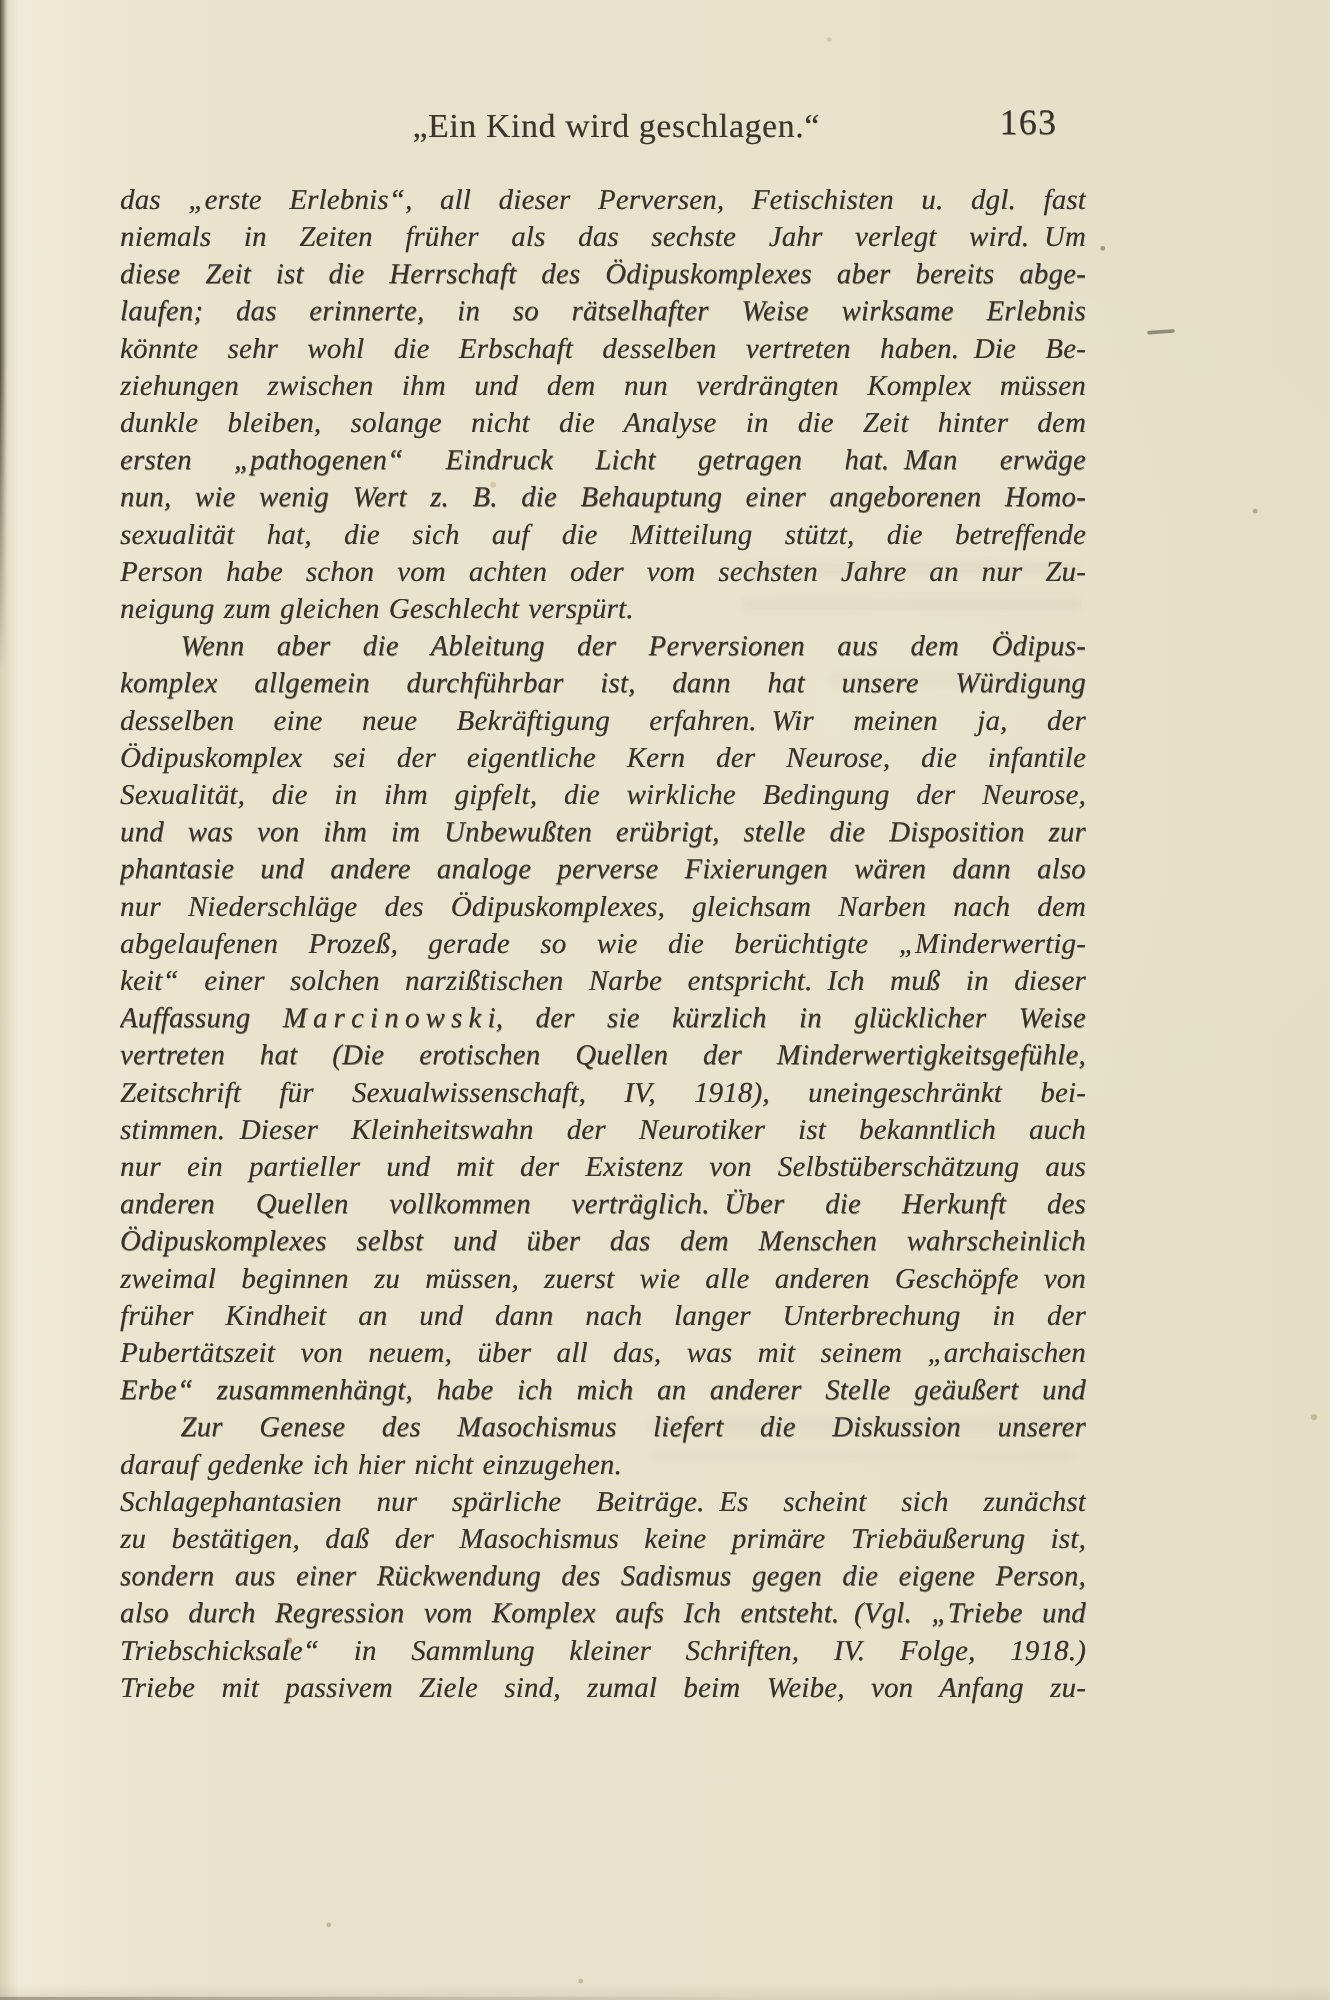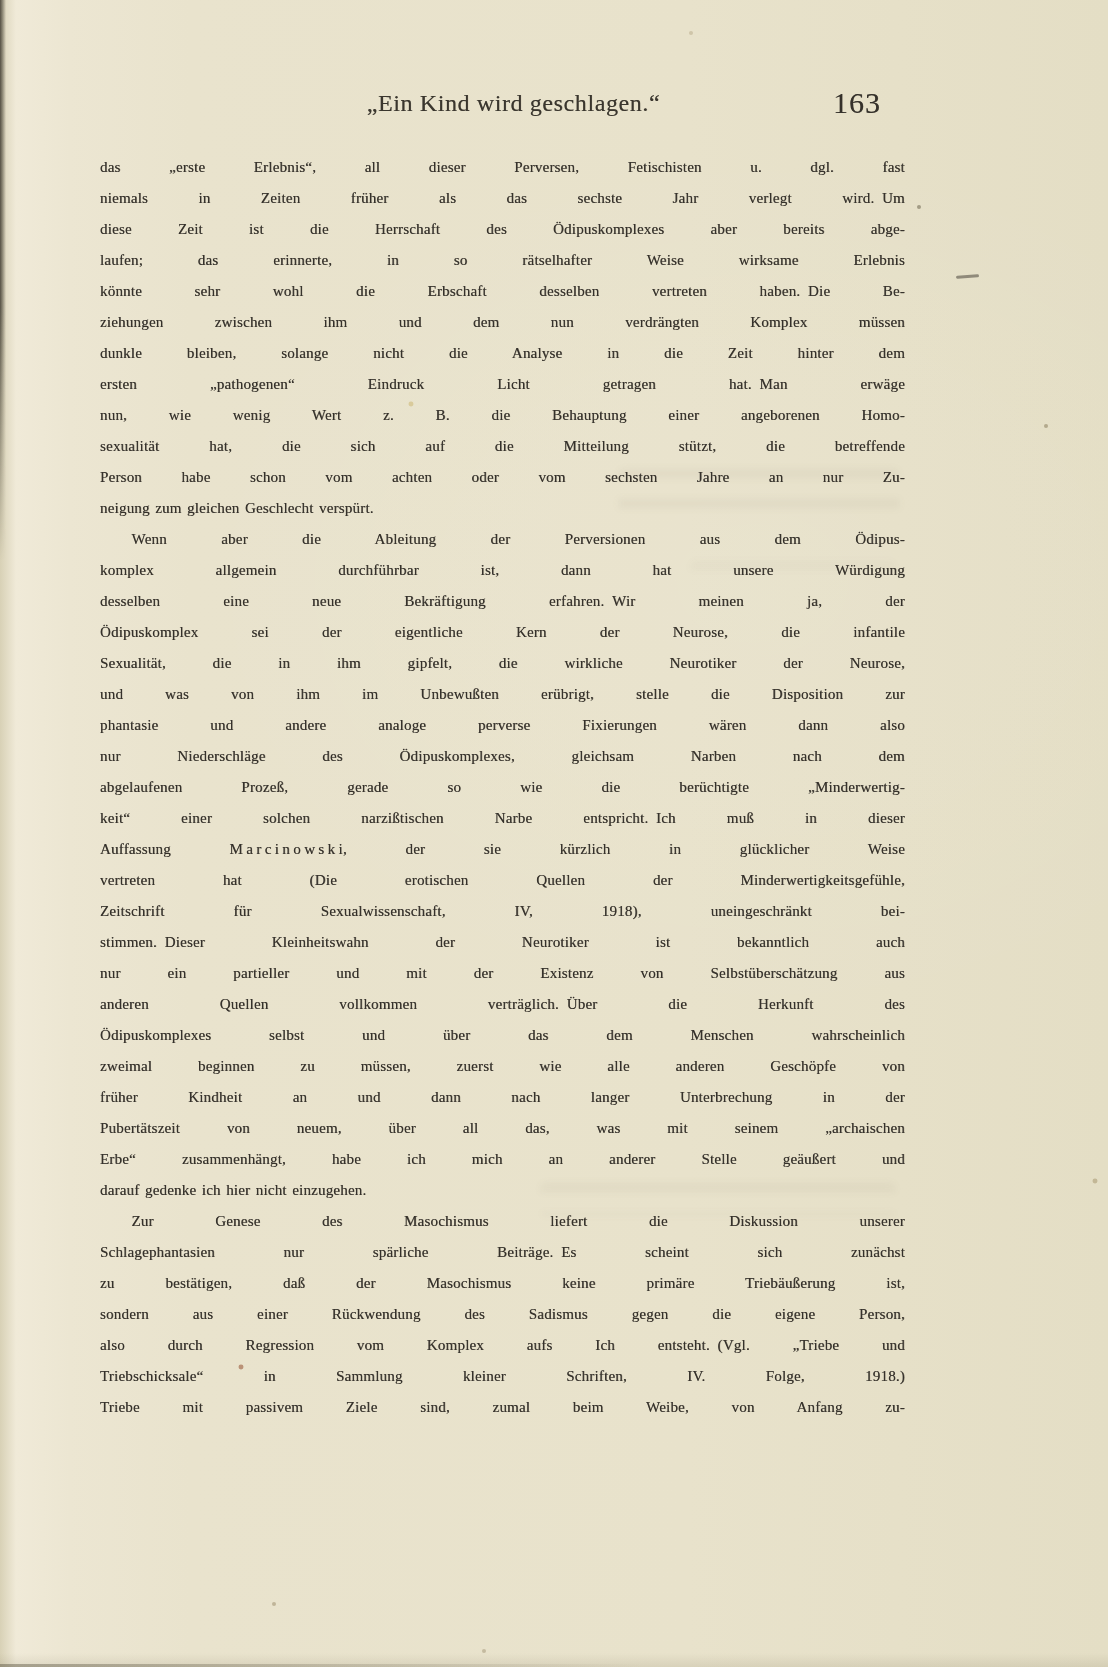--- a/index.html
+++ b/index.html
@@ -30,38 +30,39 @@
     position: absolute; left: 0; bottom: 0; width: 58%; height: 3px;
     background: linear-gradient(90deg, rgba(90,84,66,0.45), rgba(90,84,66,0));
   }
   
   .running-header {
     position: absolute; left: 100px; top: 90px; width: 805px; height: 34px;
   }
   .header-title {
     display: block; text-align: center;
     position: relative; left: 11px;
-    font-size: 24px; letter-spacing: 0.6px;
+    font-size: 28px; letter-spacing: 0.6px;
     color: #3a362e;
     text-shadow: 0.3px 0.3px 0.4px rgba(58,54,46,0.55);
   }
   .page-number {
     position: absolute; right: 24px; top: -4px;
     font-size: 30px; letter-spacing: 1px;
     color: #35312b;
     text-shadow: 0.3px 0.3px 0.4px rgba(58,54,46,0.55);
   }
   
   .page-text {
     position: absolute; left: 100px; top: 152px; width: 805px;
-    font-size: 15px; line-height: 31px;
+    font-size: 24px; line-height: 31px;
     letter-spacing: 0.2px;
     word-spacing: 1.5px;
     color: #35312b;
     text-shadow: 0.35px 0.35px 0.45px rgba(55,50,42,0.6);
+    font-style: italic;
   }
   .line {
     height: 31px; overflow: hidden;
     text-align: justify;
     text-align-last: justify;
   }
   .line.indent { text-indent: 2.1em; }
   .line.para-end { text-align-last: left; }
   
   .margin-pencil-mark {
@@ -124,39 +125,39 @@
       <div class="line">dunkle bleiben, solange nicht die Analyse in die Zeit hinter dem</div>
       <div class="line">ersten „pathogenen“ Eindruck Licht getragen hat. Man erwäge</div>
       <div class="line">nun, wie wenig Wert z. B. die Behauptung einer angeborenen Homo-</div>
       <div class="line">sexualität hat, die sich auf die Mitteilung stützt, die betreffende</div>
       <div class="line">Person habe schon vom achten oder vom sechsten Jahre an nur Zu-</div>
       <div class="line para-end">neigung zum gleichen Geschlecht verspürt.</div>
       <div class="line indent">Wenn aber die Ableitung der Perversionen aus dem Ödipus-</div>
       <div class="line">komplex allgemein durchführbar ist, dann hat unsere Würdigung</div>
       <div class="line">desselben eine neue Bekräftigung erfahren. Wir meinen ja, der</div>
       <div class="line">Ödipuskomplex sei der eigentliche Kern der Neurose, die infantile</div>
-      <div class="line">Sexualität, die in ihm gipfelt, die wirkliche Neurotiker der Neurose,</div>
+      <div class="line">Sexualität, die in ihm gipfelt, die wirkliche Bedingung der Neurose,</div>
       <div class="line">und was von ihm im Unbewußten erübrigt, stelle die Disposition zur</div>
       <div class="line">phantasie und andere analoge perverse Fixierungen wären dann also</div>
       <div class="line">nur Niederschläge des Ödipuskomplexes, gleichsam Narben nach dem</div>
       <div class="line">abgelaufenen Prozeß, gerade so wie die berüchtigte „Minderwertig-</div>
       <div class="line">keit“ einer solchen narzißtischen Narbe entspricht. Ich muß in dieser</div>
       <div class="line">Auffassung M a r c i n o w s k i, der sie kürzlich in glücklicher Weise</div>
       <div class="line">vertreten hat (Die erotischen Quellen der Minderwertigkeitsgefühle,</div>
       <div class="line">Zeitschrift für Sexualwissenschaft, IV, 1918), uneingeschränkt bei-</div>
       <div class="line">stimmen. Dieser Kleinheitswahn der Neurotiker ist bekanntlich auch</div>
       <div class="line">nur ein partieller und mit der Existenz von Selbstüberschätzung aus</div>
       <div class="line">anderen Quellen vollkommen verträglich. Über die Herkunft des</div>
       <div class="line">Ödipuskomplexes selbst und über das dem Menschen wahrscheinlich</div>
       <div class="line">zweimal beginnen zu müssen, zuerst wie alle anderen Geschöpfe von</div>
       <div class="line">früher Kindheit an und dann nach langer Unterbrechung in der</div>
       <div class="line">Pubertätszeit von neuem, über all das, was mit seinem „archaischen</div>
       <div class="line">Erbe“ zusammenhängt, habe ich mich an anderer Stelle geäußert und</div>
+      <div class="line indent">Zur Genese des Masochismus liefert die Diskussion unserer</div>
       <div class="line para-end">darauf gedenke ich hier nicht einzugehen.</div>
-      <div class="line indent">Zur Genese des Masochismus liefert die Diskussion unserer</div>
       <div class="line">Schlagephantasien nur spärliche Beiträge. Es scheint sich zunächst</div>
       <div class="line">zu bestätigen, daß der Masochismus keine primäre Triebäußerung ist,</div>
       <div class="line">sondern aus einer Rückwendung des Sadismus gegen die eigene Person,</div>
       <div class="line">also durch Regression vom Komplex aufs Ich entsteht. (Vgl. „Triebe und</div>
       <div class="line">Triebschicksale“ in Sammlung kleiner Schriften, IV. Folge, 1918.)</div>
       <div class="line">Triebe mit passivem Ziele sind, zumal beim Weibe, von Anfang zu-</div>
     </div>
 
   <div class="margin-pencil-mark"></div>
 

